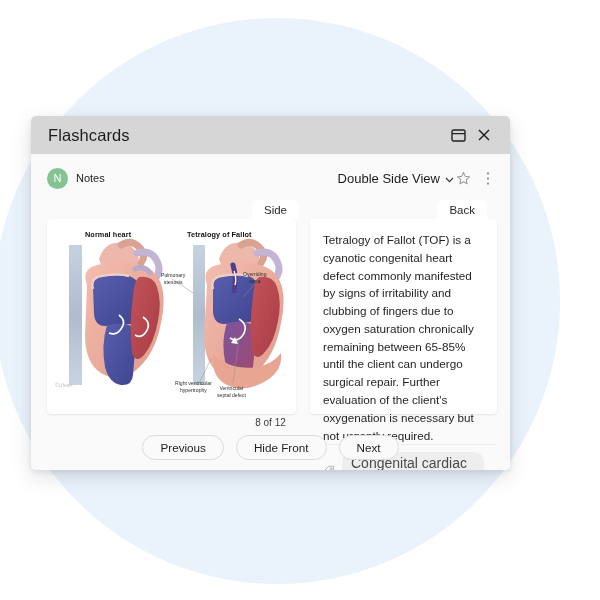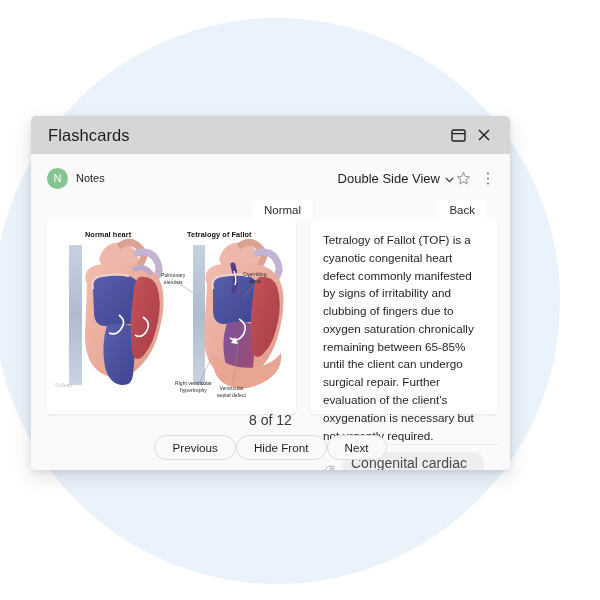--- a/index.html
+++ b/index.html
@@ -107,22 +107,22 @@
     background: #eeeeee; color: #4a4a4a;
     font-size: 14px;
     padding: 3px 9px; border-radius: 10px;
   }
 
   
   .nav {
     position: absolute; left: 0; right: 0; bottom: 10px;
     display: flex; flex-direction: column; align-items: center; gap: 7px;
   }
-  .counter { font-size: 14px; color: #3b3b3b; }
-  .btn-row { display: flex; }
+  .counter { font-size: 10px; color: #3b3b3b; }
+  .btn-row { display: flex; gap: 12px; }
   .pill {
     border: 1px solid #dcdcdc; background: #fafafa;
     border-radius: 14px; font-size: 11.7px; color: #1f1f1f;
     padding: 5px 17px;
   }
 
   
   .illus { position: absolute; inset: 0; }
   .heart-title {
     position: absolute; font-size: 7.3px; font-weight: bold; color: #111;
@@ -195,21 +195,21 @@
               <circle cx="2" cy="7.5" r="1.1" fill="#8a8a8a"></circle>
               <circle cx="2" cy="12.6" r="1.1" fill="#8a8a8a"></circle>
             </svg>
           </div>
         </div>
       </div>
 
       <div class="card-area">
 
         <div class="lbl-row">
-          <div class="tabl lbl-front">Normal</div>
+          <div class="tabl lbl-front">Side</div>
           <div class="tabl lbl-back">Back</div>
         </div>
 
         <div class="cards">
 
           <div class="card card-front">
             <div class="illus">
               <svg width="249" height="195" viewBox="0 0 249 195">
                 <defs>
                   <linearGradient id="vessel" x1="0" y1="0" x2="0" y2="1">

